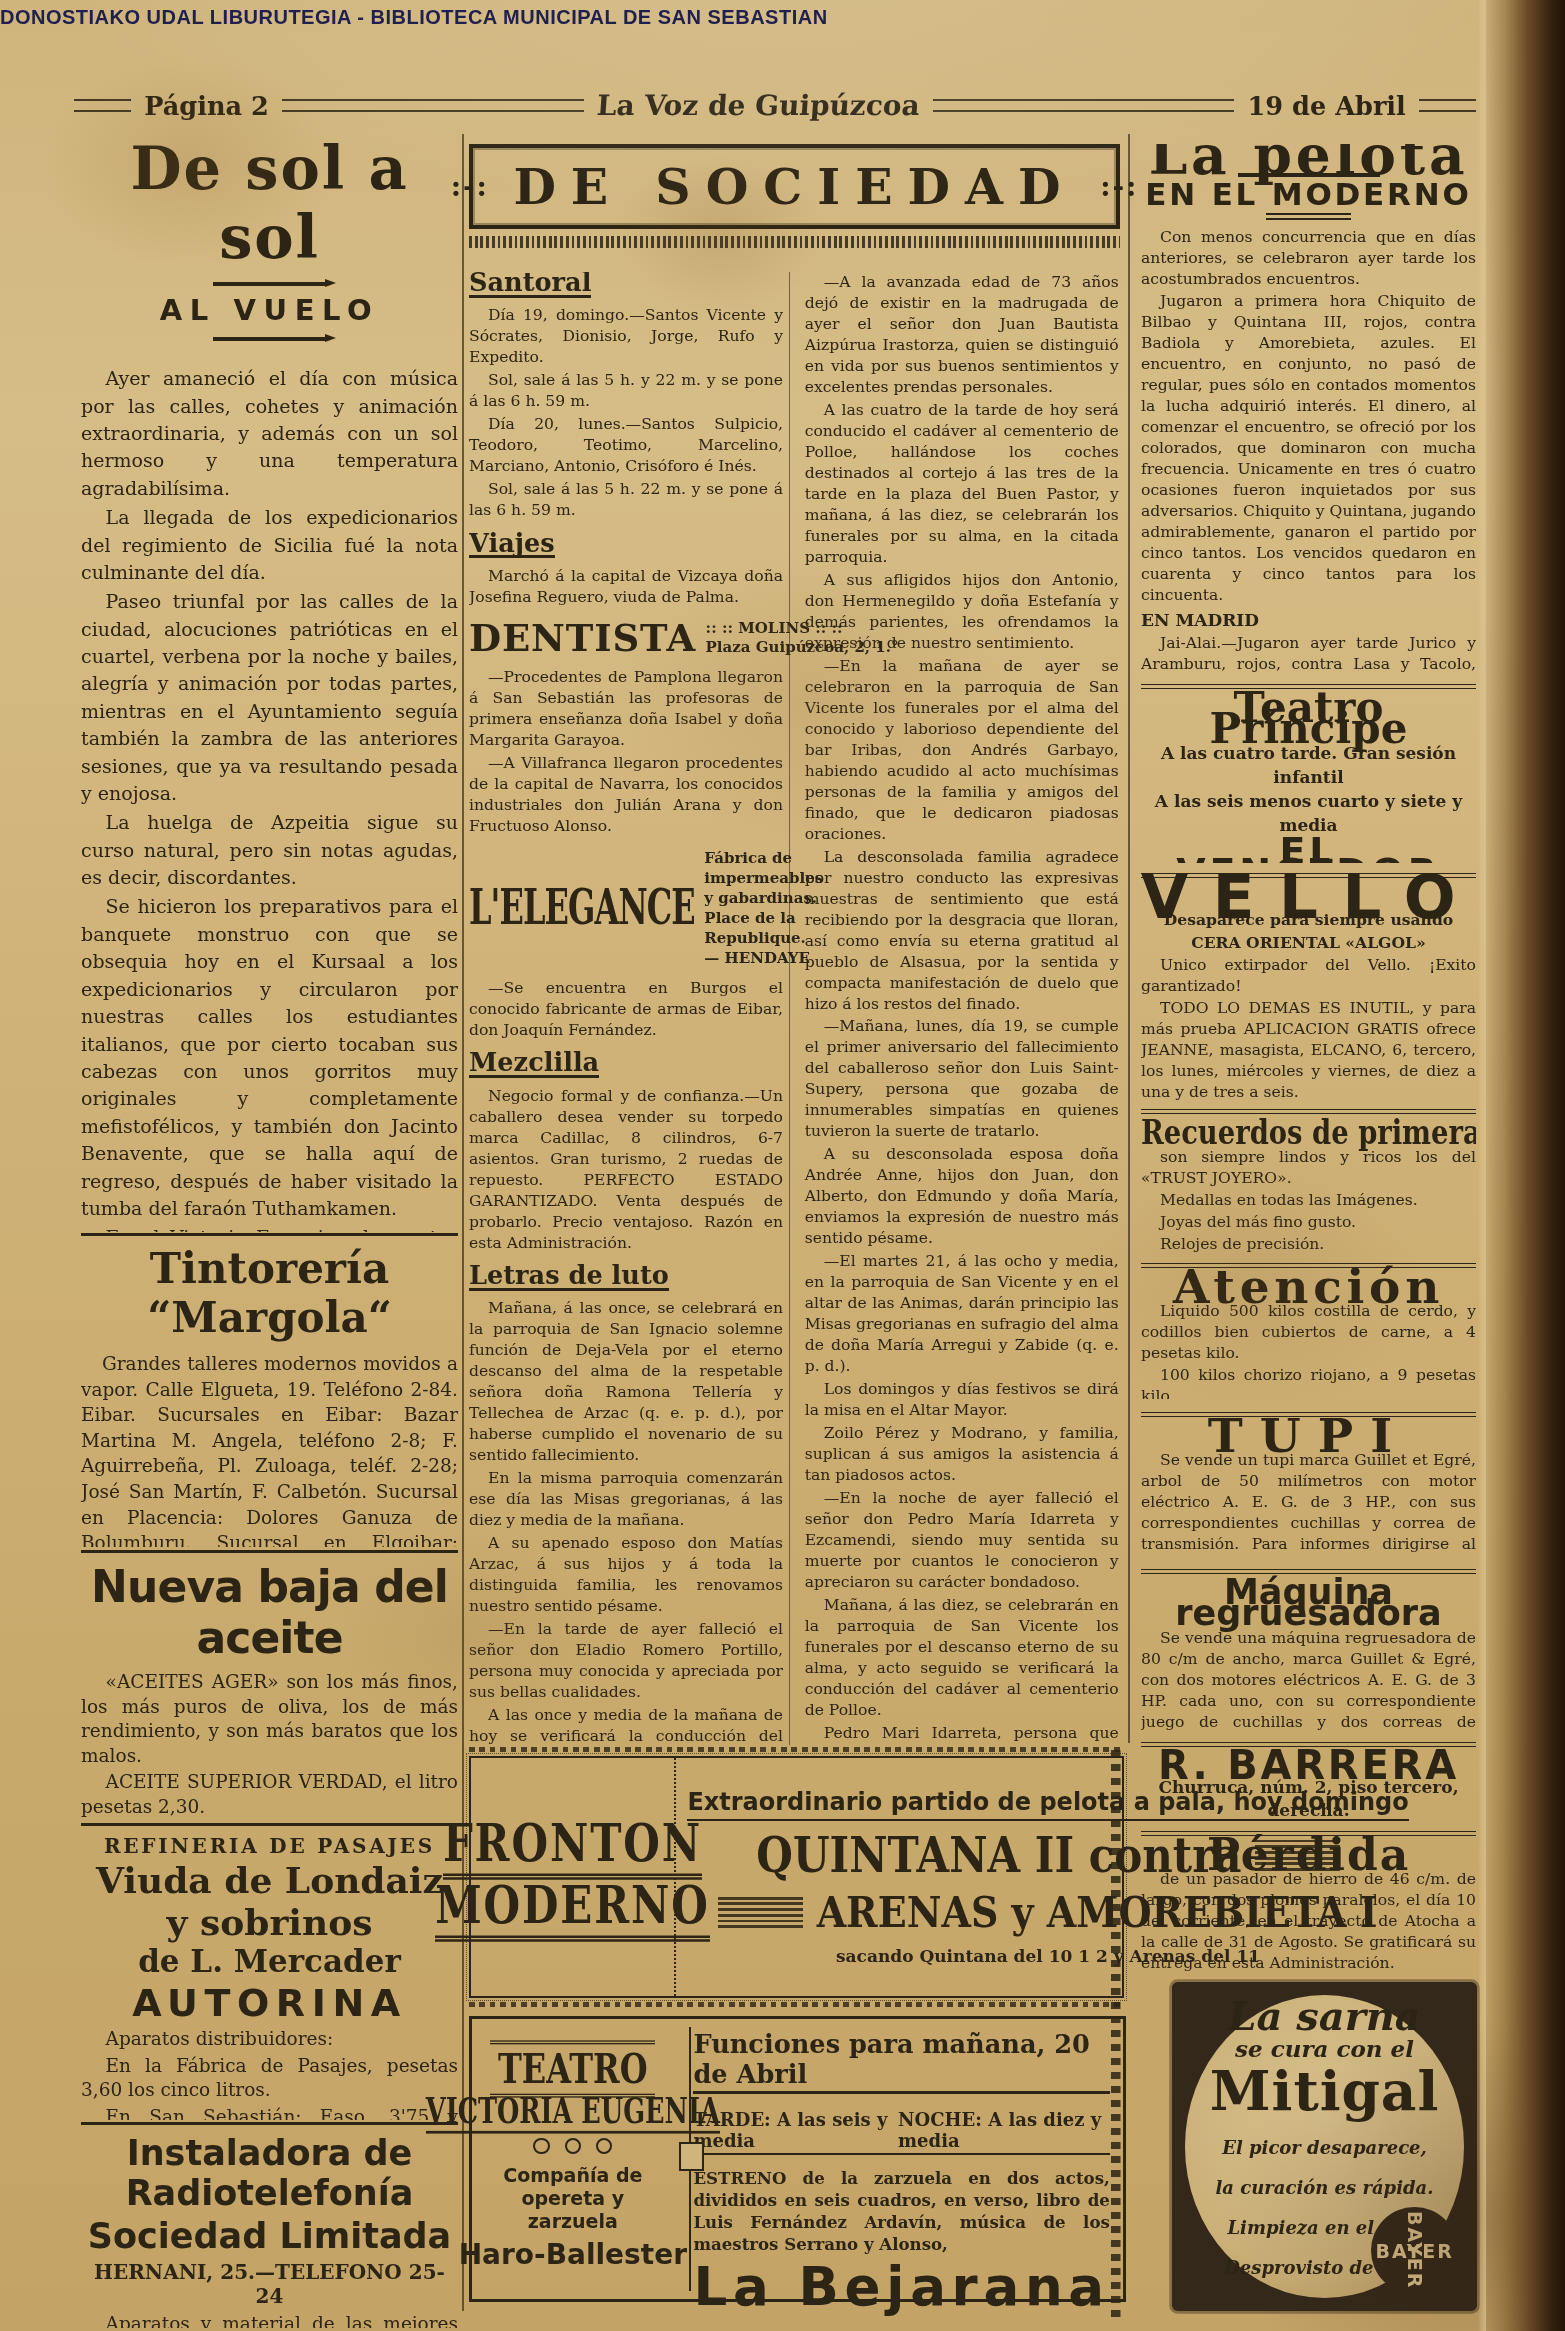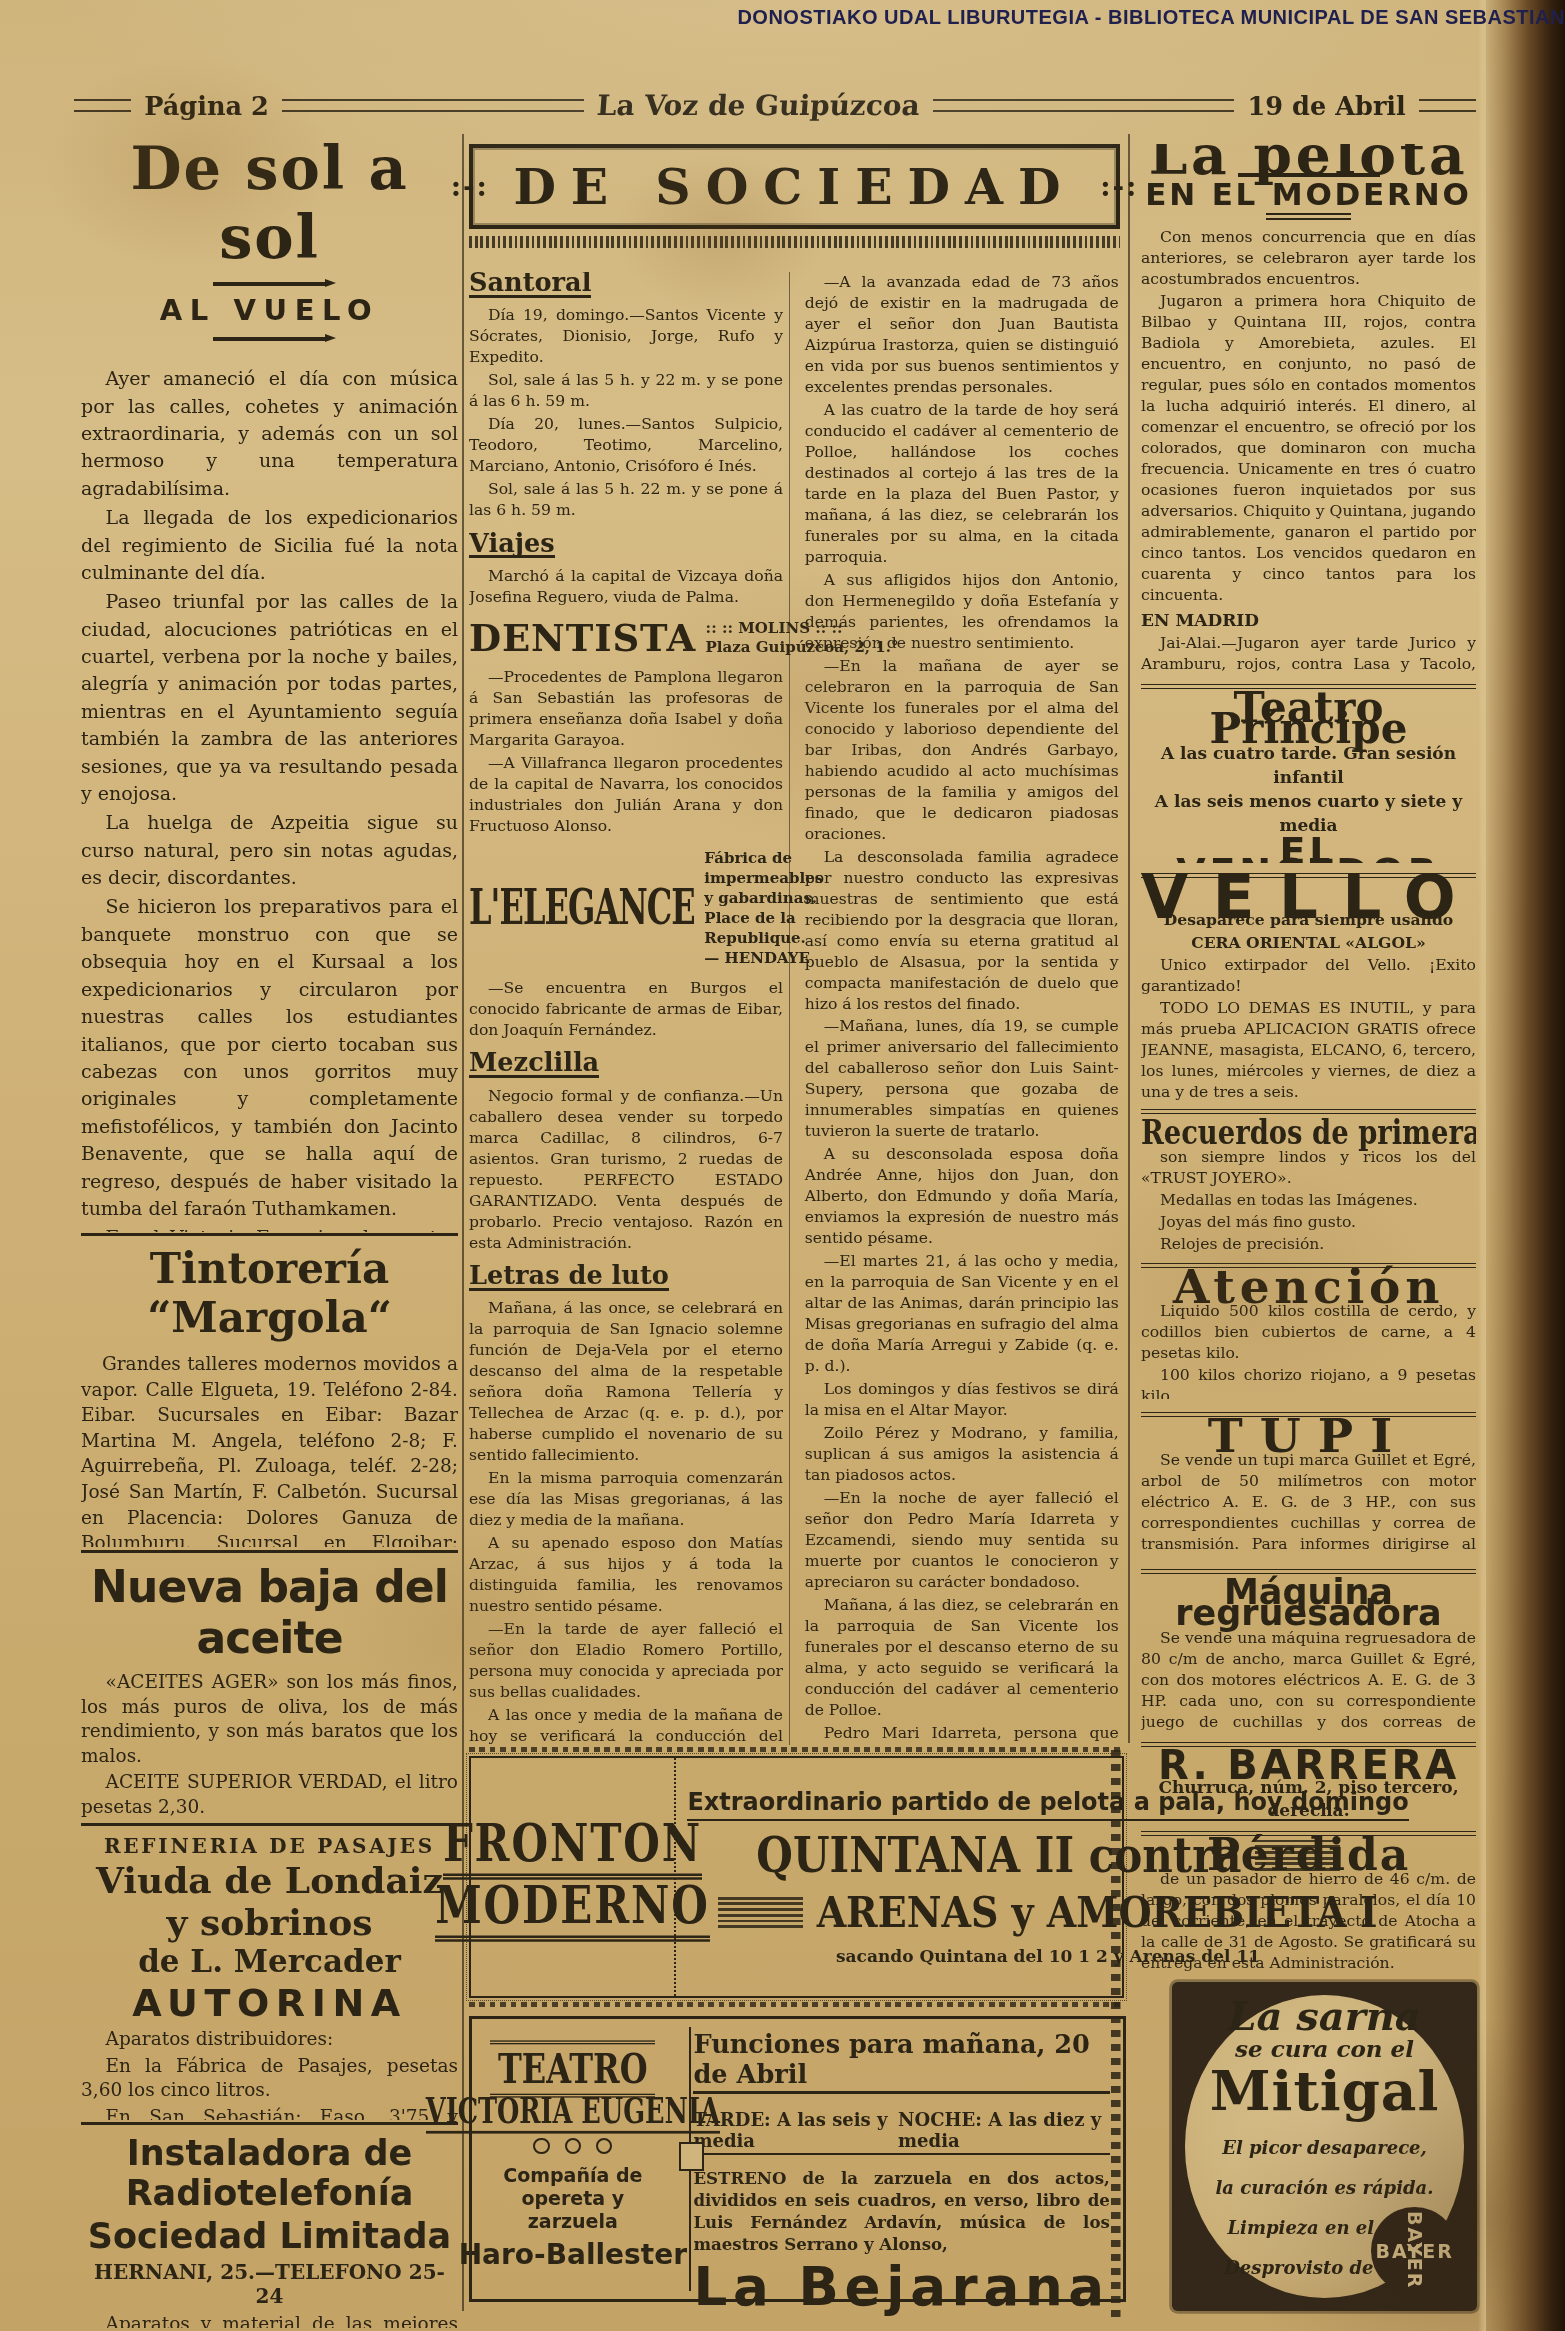--- a/index.html
+++ b/index.html
@@ -12,21 +12,21 @@
       radial-gradient(284px 208px at 52% 30%, rgba(130,90,35,.12), transparent 70%),
       radial-gradient(151px 114px at 46% 10%, rgba(120,80,30,.15), transparent 70%),
       radial-gradient(246px 189px at 80% 55%, rgba(125,85,35,.12), transparent 70%),
       radial-gradient(189px 142px at 30% 70%, rgba(120,85,30,.10), transparent 70%),
       radial-gradient(379px 284px at 95% 95%, rgba(60,35,10,.25), transparent 70%),
       radial-gradient(1136px 473px at 50% -5%, rgba(255,250,230,.18), transparent 70%);}
   .gutter{position:absolute;top:0;right:0;width:83px;height:100%;z-index:6;
     background:linear-gradient(90deg, rgba(0,0,0,0) 0%, rgba(120,85,40,.45) 26%, #6b4b26 55%, #35220f 82%, #1f1206 100%);}
   .gutter-edge{position:absolute;top:0;right:79px;width:7.6px;height:100%;z-index:6;background:linear-gradient(90deg,transparent,#e3cf9d);opacity:.7;}
 
-  .overlay-stamp{position:absolute;top:5.7px;left:0;width:100%;text-align:right;z-index:7;
+  .overlay-stamp{position:absolute;top:5.7px;left:0;width:100%;text-align:left;z-index:7;
     font-family:"Liberation Sans",sans-serif;font-weight:bold;font-size:20px;letter-spacing:0.5px;color:#20204e;}
 
   
   .masthead{position:absolute;left:74px;top:89px;width:1402px;display:flex;align-items:center;gap:13.2px;z-index:4;}
   .mast-rule{flex:1;height:9.5px;border-top:2.8px solid #2c2414;border-bottom:2.8px solid #2c2414;opacity:.85;}
   .mast-rule.small{max-width:57px;}
   .mast-page,.mast-date{font-weight:bold;font-size:25.6px;white-space:nowrap;}
   .mast-title{font-weight:bold;font-size:28px;white-space:nowrap;transform:skewX(-4deg);}
   .vsep{position:absolute;width:1.9px;background:rgba(44,36,20,.65);z-index:3;}
 

